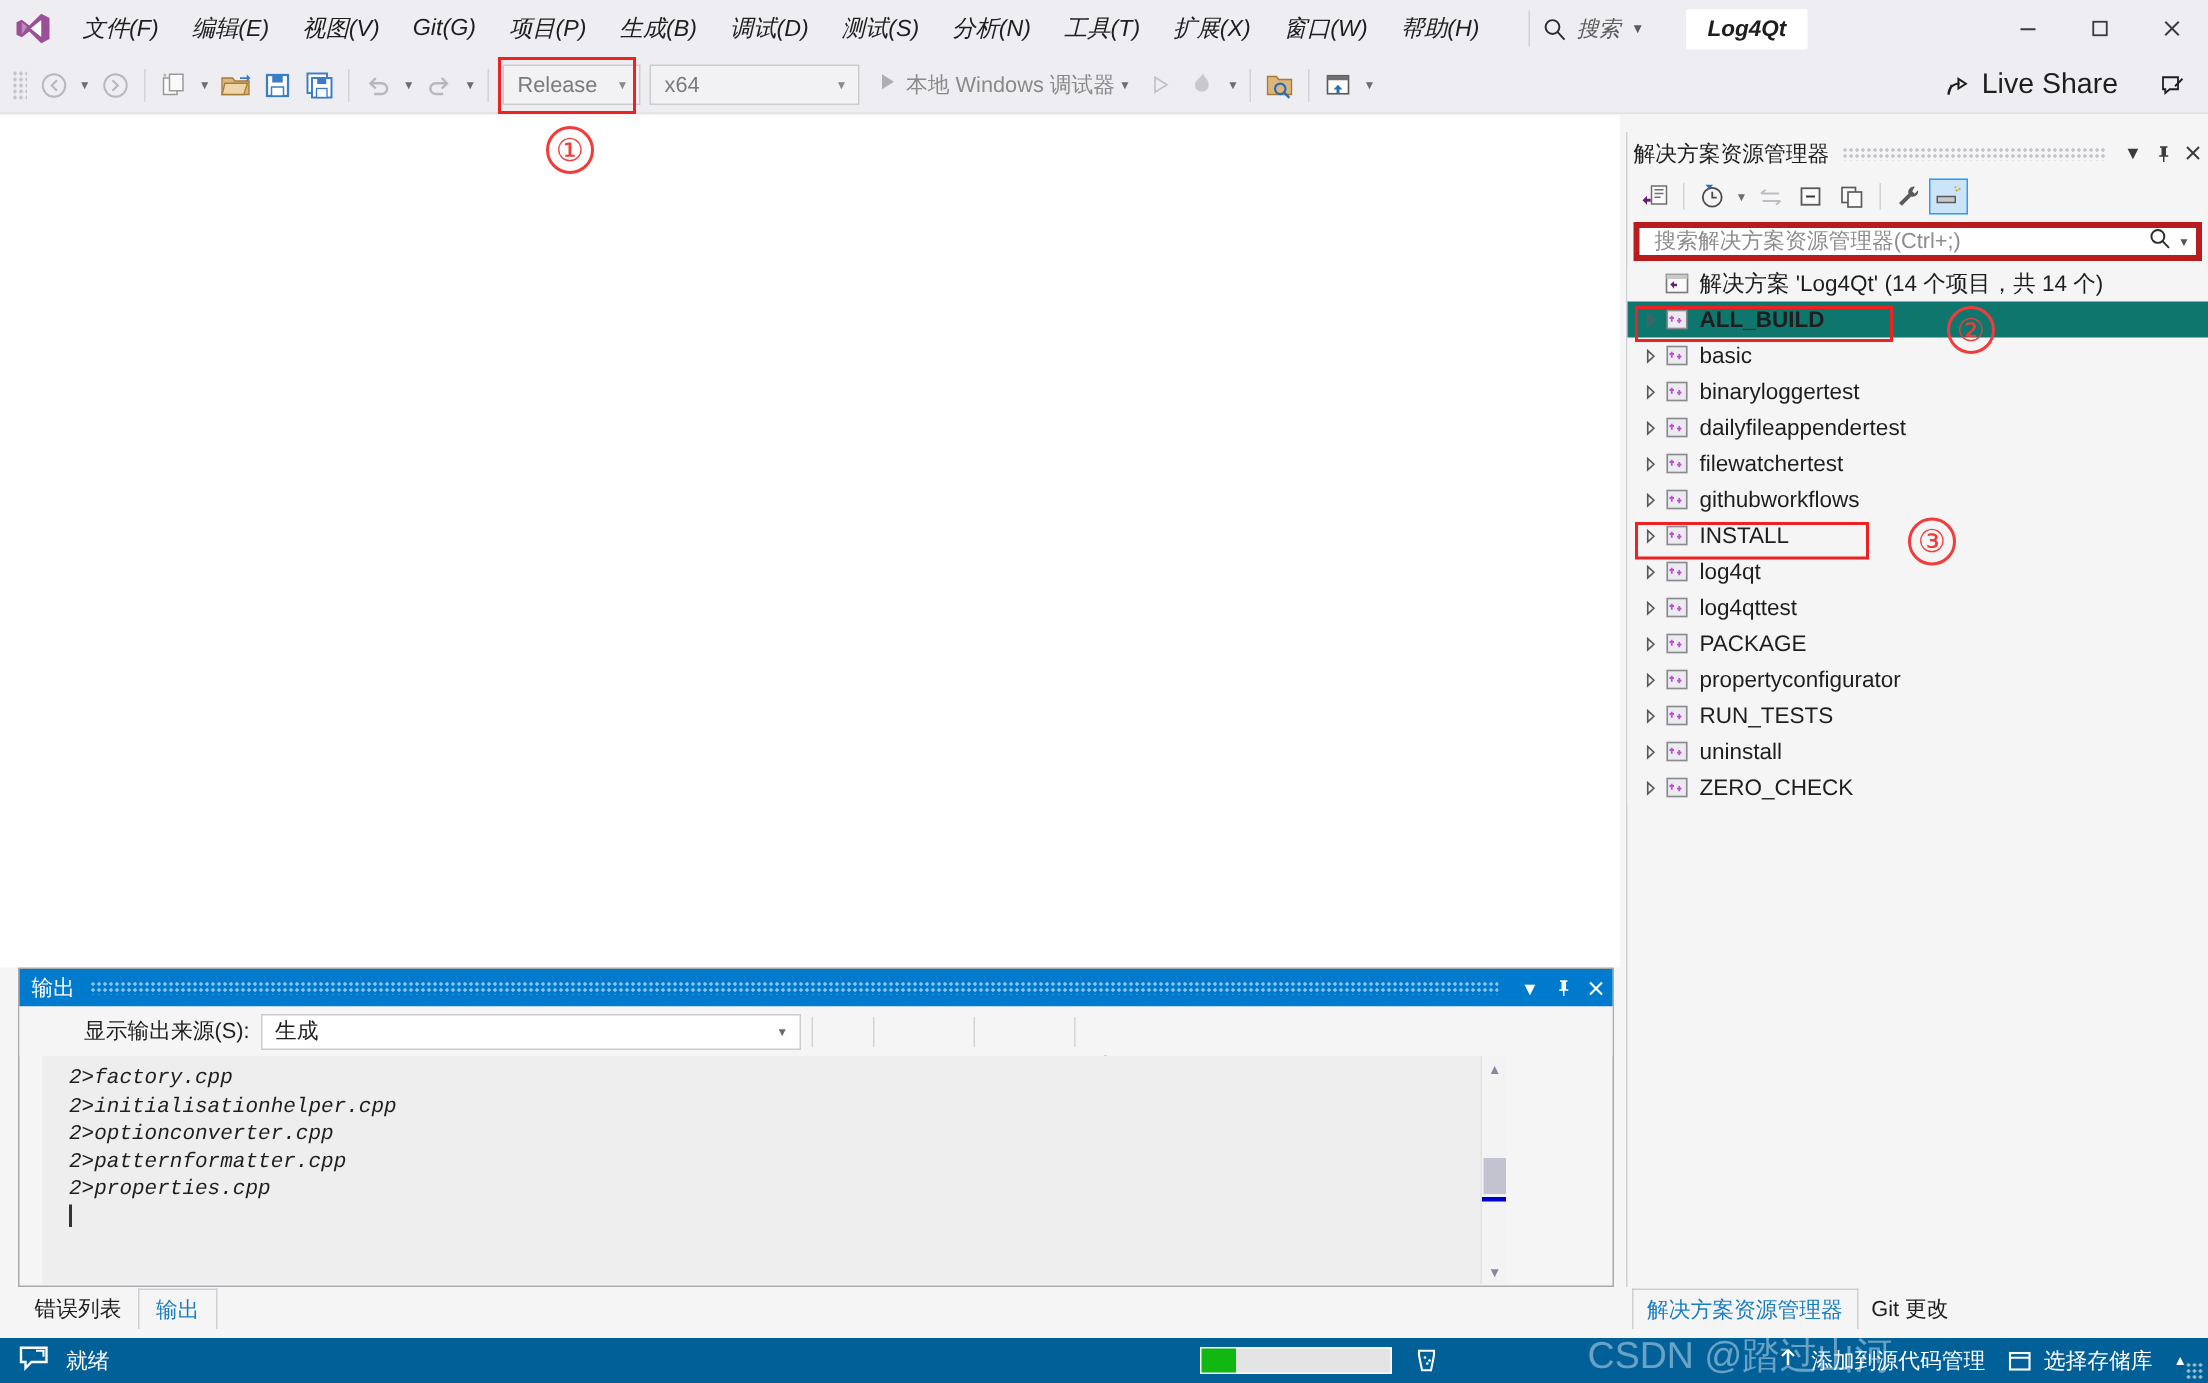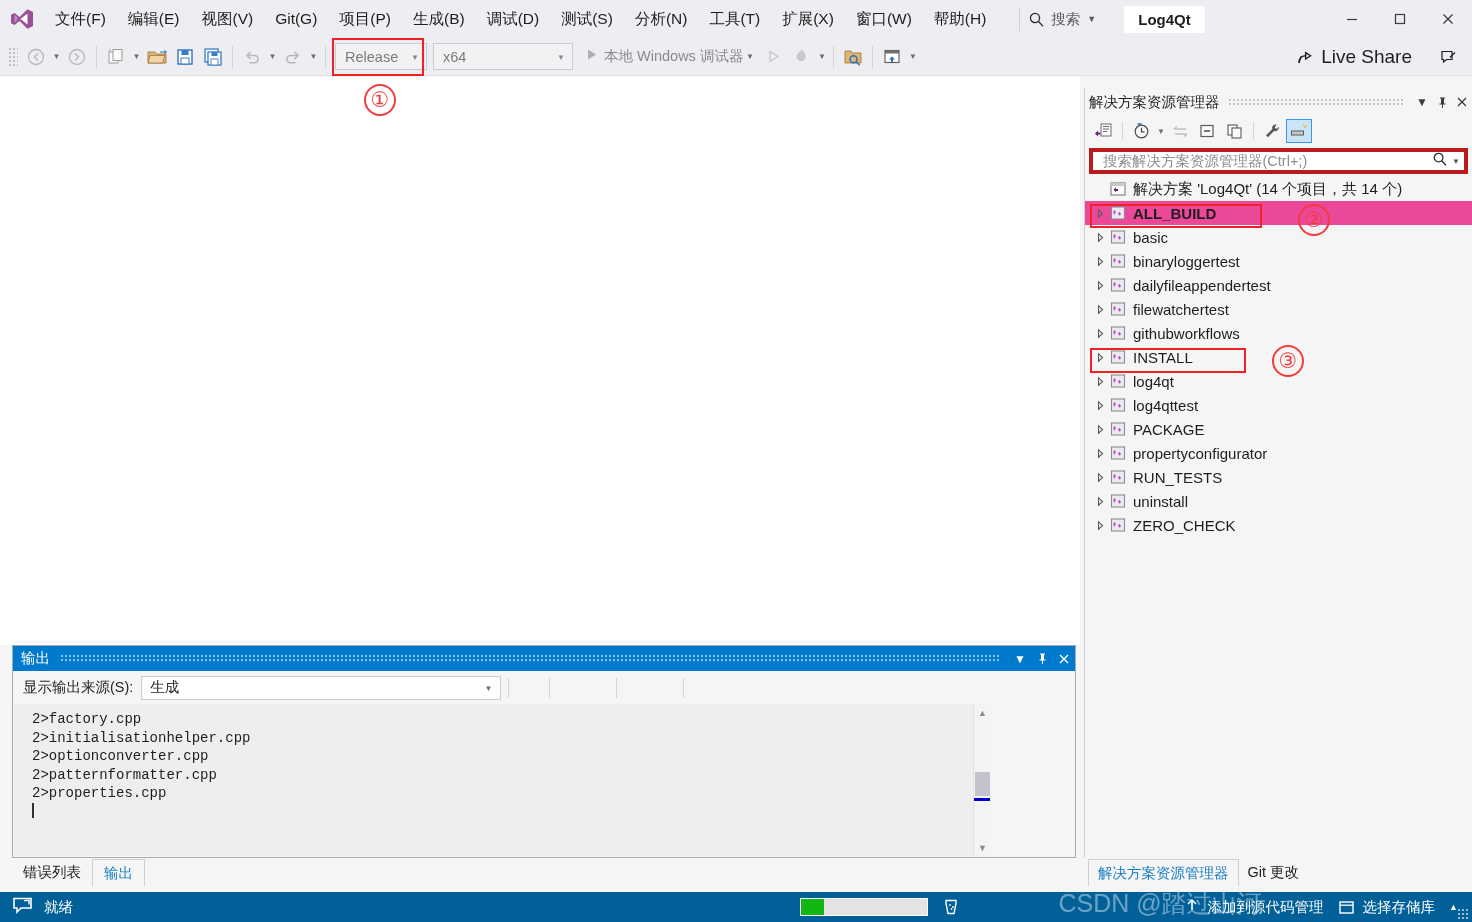--- a/index.html
+++ b/index.html
@@ -15,21 +15,21 @@
     position: relative;
     width: 1472px; height: 922px;
     background: #f5f5f5;
   }
 
   
   .menubar {
     position: absolute; left: 0; top: 0;
     width: 1472px; height: 38px;
     background: #eeeef2;
-    display: flex; align-items: center;
+    display: flex; align-items: center; font-style: italic;
   }
   .vs-logo {
     width: 44px; height: 38px;
     display: flex; align-items: center; justify-content: center;
   }
   .vs-logo svg { display: block; }
   .menu-item {
     font-size: 15.5px;
     color: #1e1e1e;
     padding: 4px 11px;
@@ -186,21 +186,21 @@
     font-family: "Liberation Sans", sans-serif;
     background: transparent;
   }
   .sln-search input::placeholder { color: #8d8d8d; }
 
   .tree { margin-top: 2px; background: #f5f5f5; }
   .tree-row {
     height: 24px; display: flex; align-items: center;
     padding-left: 6px; position: relative;
   }
-  .tree-row.selected { background: #ec4899; }
+  .tree-row.selected { background: #0f766e; }
   .tw { width: 18px; display: flex; align-items: center; justify-content: center; }
   .tw svg { display: block; }
   .tree-label { font-size: 15px; color: #1e1e1e; margin-left: 6px; white-space: nowrap; }
   .tree-label.bold { font-weight: bold; }
   .proj-ico { width: 18px; height: 16px; display: flex; }
   .sln-ico { width: 18px; height: 16px; display: flex; }
 
   
   .redbox {
     position: absolute;
@@ -237,41 +237,42 @@
     background-size: 4px 4px;
   }
   .out-title-btn {
     width: 22px; height: 25px; color: #fff;
     display: flex; align-items: center; justify-content: center; font-size: 12px;
   }
   .out-toolbar {
     height: 33px; display: flex; align-items: center;
     padding-left: 10px; background: #f5f5f5;
   }
-  .out-lbl { font-size: 14.5px; color: #1e1e1e; margin-right: 8px; white-space: nowrap; }
+  .out-lbl { font-size: 14.5px; color: #1e1e1e; margin-right: 8px; white-space: nowrap; margin-left: 33px; }
   .out-combo {
     width: 360px; height: 24px;
     background: #fff; border: 1px solid #cccccc;
     display: flex; align-items: center; padding-left: 8px;
     font-size: 14.5px; color: #1e1e1e; position: relative;
   }
   .out-combo .cb-caret {
     position: absolute; right: 8px; top: 50%; transform: translateY(-50%);
     font-size: 8px; color: #6d6d6d;
   }
   .out-tb-sep { width: 1px; height: 20px; background: #d3d3d8; margin: 0 7px; }
   .out-tb-btn {
     width: 26px; height: 25px;
     display: flex; align-items: center; justify-content: center; margin-top: 48px;
   }
   .out-body {
-    position: absolute; left: 1px; top: 58px;
+    position: absolute; left: 15px; top: 58px;
     width: 976px; height: 152px;
     background: #eeeeee;
     overflow: hidden;
+    font-style: italic;
   }
   .out-text {
     padding: 6px 0 0 18px;
     font-family: "Liberation Mono", "DejaVu Sans Mono", monospace;
     font-size: 14px; line-height: 18.5px; color: #1e1e1e;
     white-space: pre;
   }
   .out-caret-line {
     display: inline-block; width: 2px; height: 15px;
     background: #333; vertical-align: -2px;

